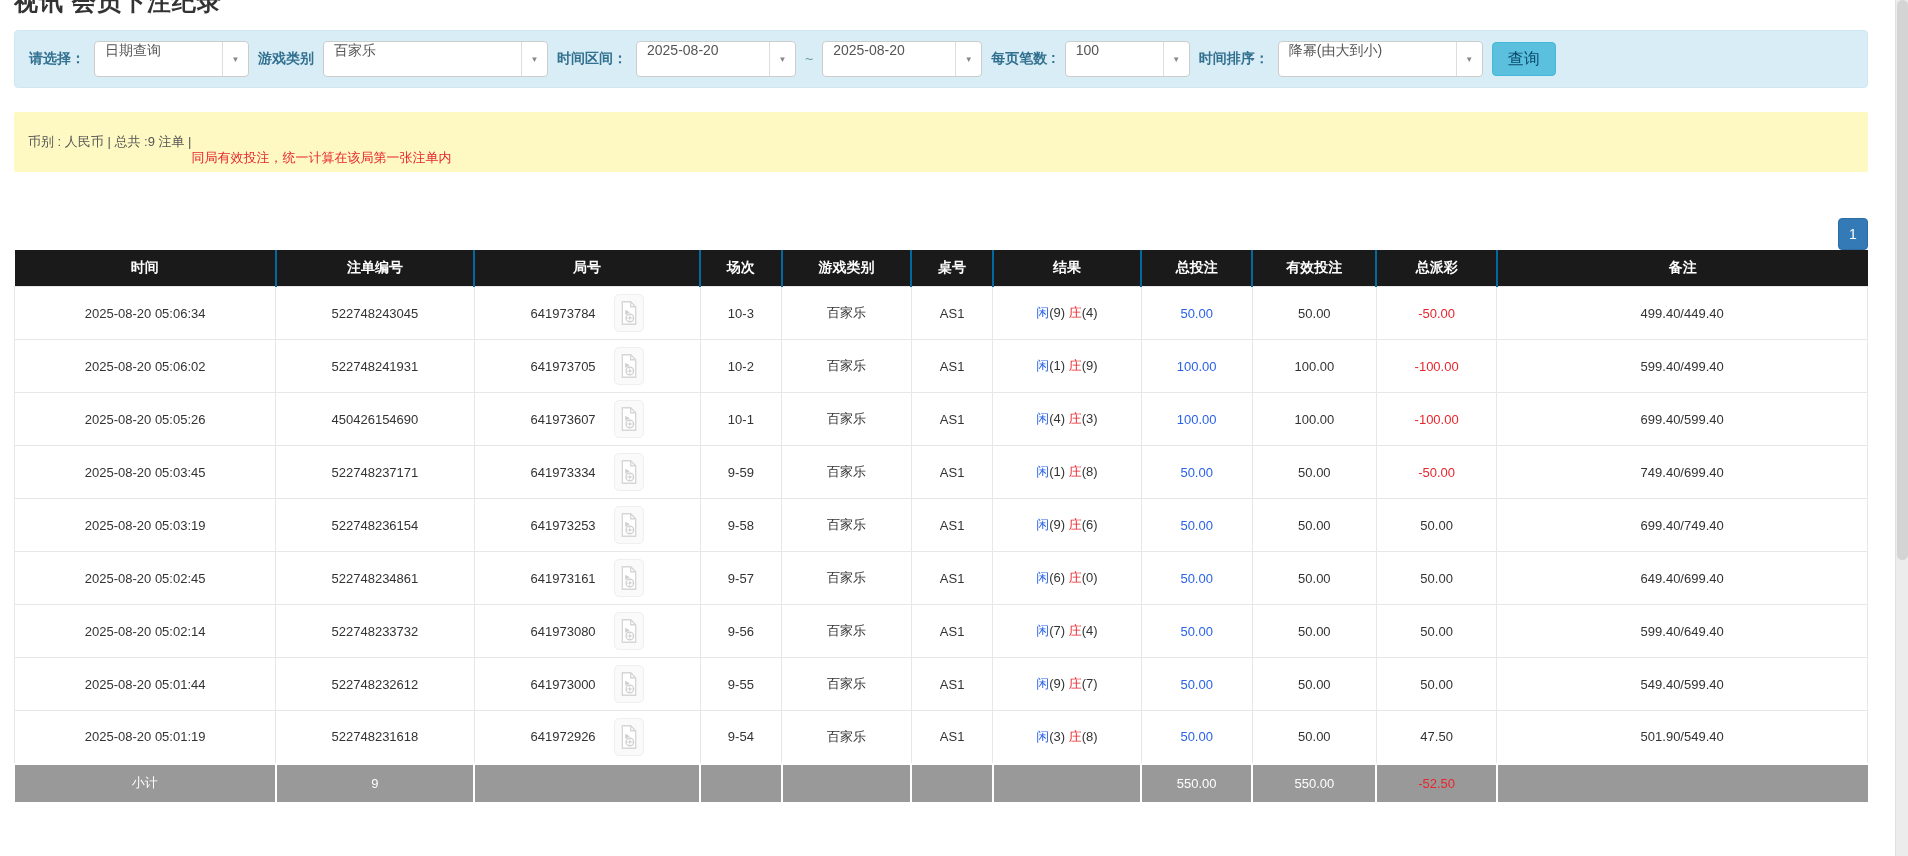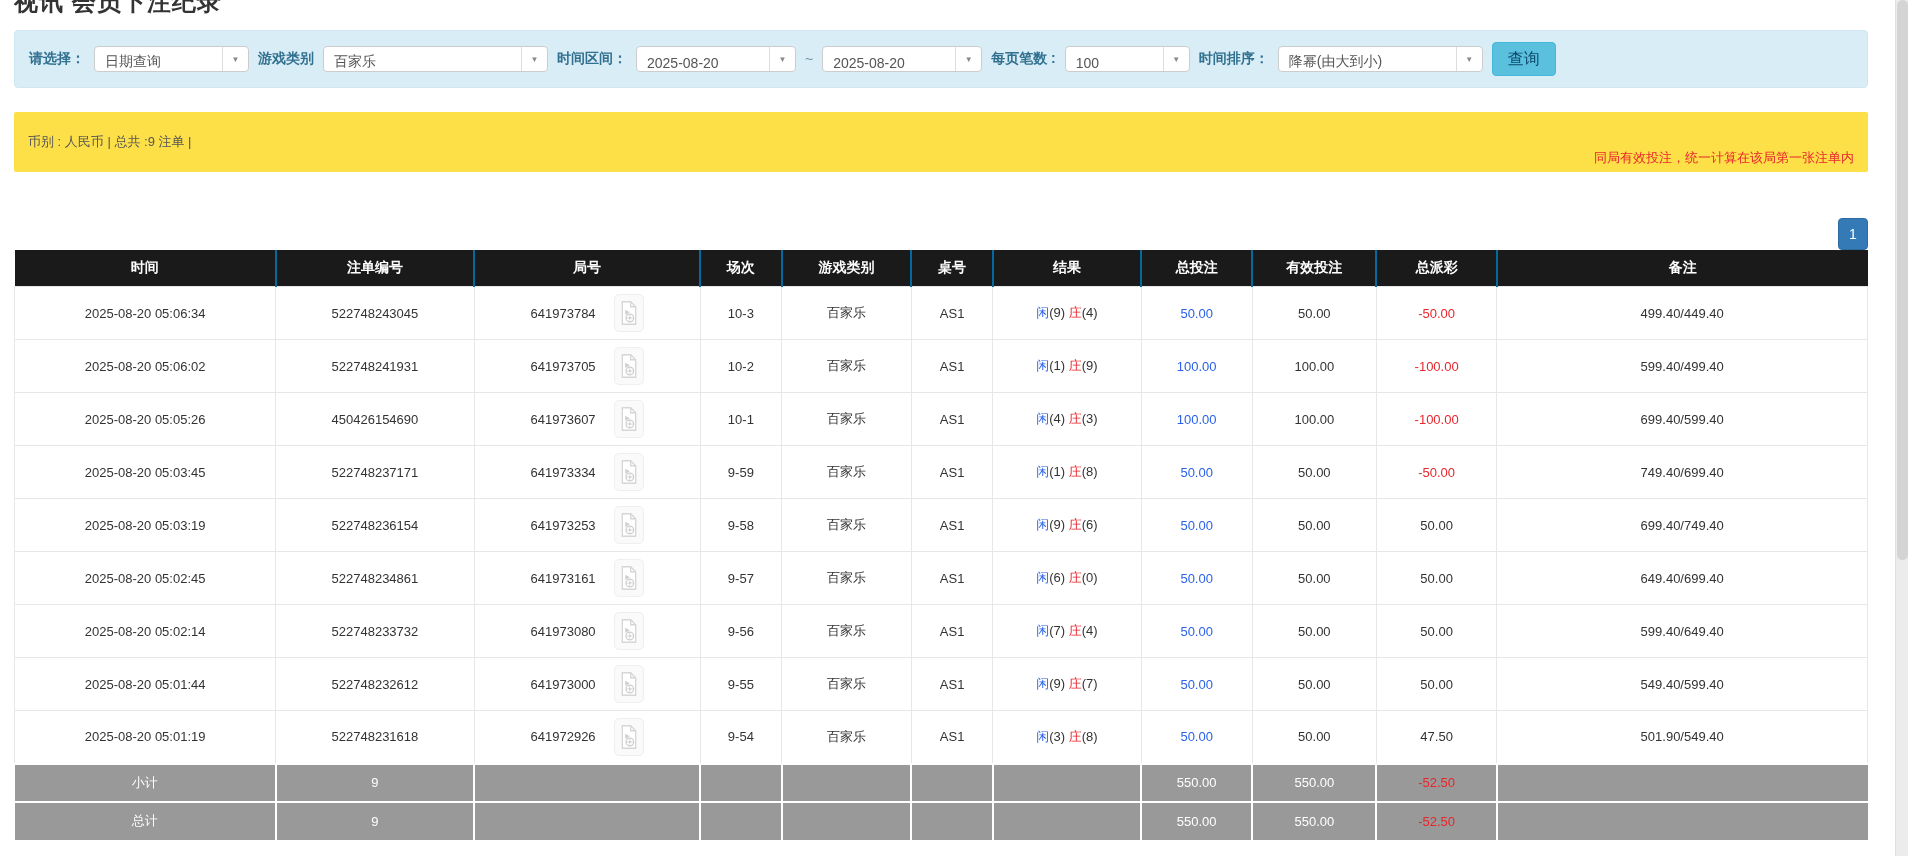--- a/index.html
+++ b/index.html
@@ -24,42 +24,42 @@
     background: #d9edf7;
     border: 1px solid #cfe7f3;
     border-radius: 4px;
     padding: 11px 14px;
     display: flex; align-items: center; gap: 9px;
     height: 58px;
   }
   .f-label { font-size: 14px; font-weight: bold; color: #31708f; white-space: nowrap; }
   .combo {
     background: #fff; border: 1px solid #ccc; border-radius: 4px;
-    height: 26px; display: flex; align-items: flex-end;
+    height: 36px; display: flex; align-items: flex-start;
     font-size: 14px; color: #555; cursor: pointer;
   }
   .combo-value { flex: 1; padding: 0 10px; white-space: nowrap; overflow: hidden; }
   .combo-caret {
     width: 26px; align-self: stretch; display: flex; align-items: center; justify-content: center;
     border-left: 1px solid #ddd; color: #888; font-size: 10px;
   }
   .tilde { color: #6a93a8; font-size: 14px; }
   .search-btn {
     background: #5bc0de; color: #0c4a6e; border: 1px solid #46b8da; border-radius: 4px;
     font-size: 16px; padding: 0 15px; height: 34px; cursor: pointer;
     font-family: inherit;
   }
 
   
   .summary-bar {
     margin-top: 24px;
-    background: #fde047;
+    background: #fef9c3;
     border-radius: 2px;
     padding: 6px 14px;
-    display: flex; justify-content: space-between; align-items: center;
+    display: flex; align-items: center;
     font-size: 13px; line-height: 16px;
   }
   .summary-left { color: #555; }
   .summary-note { color: #e8262d; margin-top: 32px; }
 
   
   .pagination-row { margin-top: 46px; display: flex; justify-content: flex-end; }
   .page-btn {
     min-width: 30px; height: 32px; padding: 0 9px;
     background: #337ab7; border: 1px solid #2e6da4; border-radius: 4px;
@@ -506,29 +506,16 @@
         <td></td>
           <td></td>
         <td></td>
           <td></td>
         <td></td>
         <td>550.00</td>
         <td>550.00</td>
         <td class="neg">-52.50</td>
         <td></td>
       </tr>
-      <tr>
-        <td>总计</td>
-        <td>9</td>
-        <td></td>
-          <td></td>
-        <td></td>
-          <td></td>
-        <td></td>
-        <td>550.00</td>
-        <td>550.00</td>
-        <td class="neg">-52.50</td>
-        <td></td>
-      </tr>
     </tfoot>
   </table>
 
 </div>
 
 </body></html>

